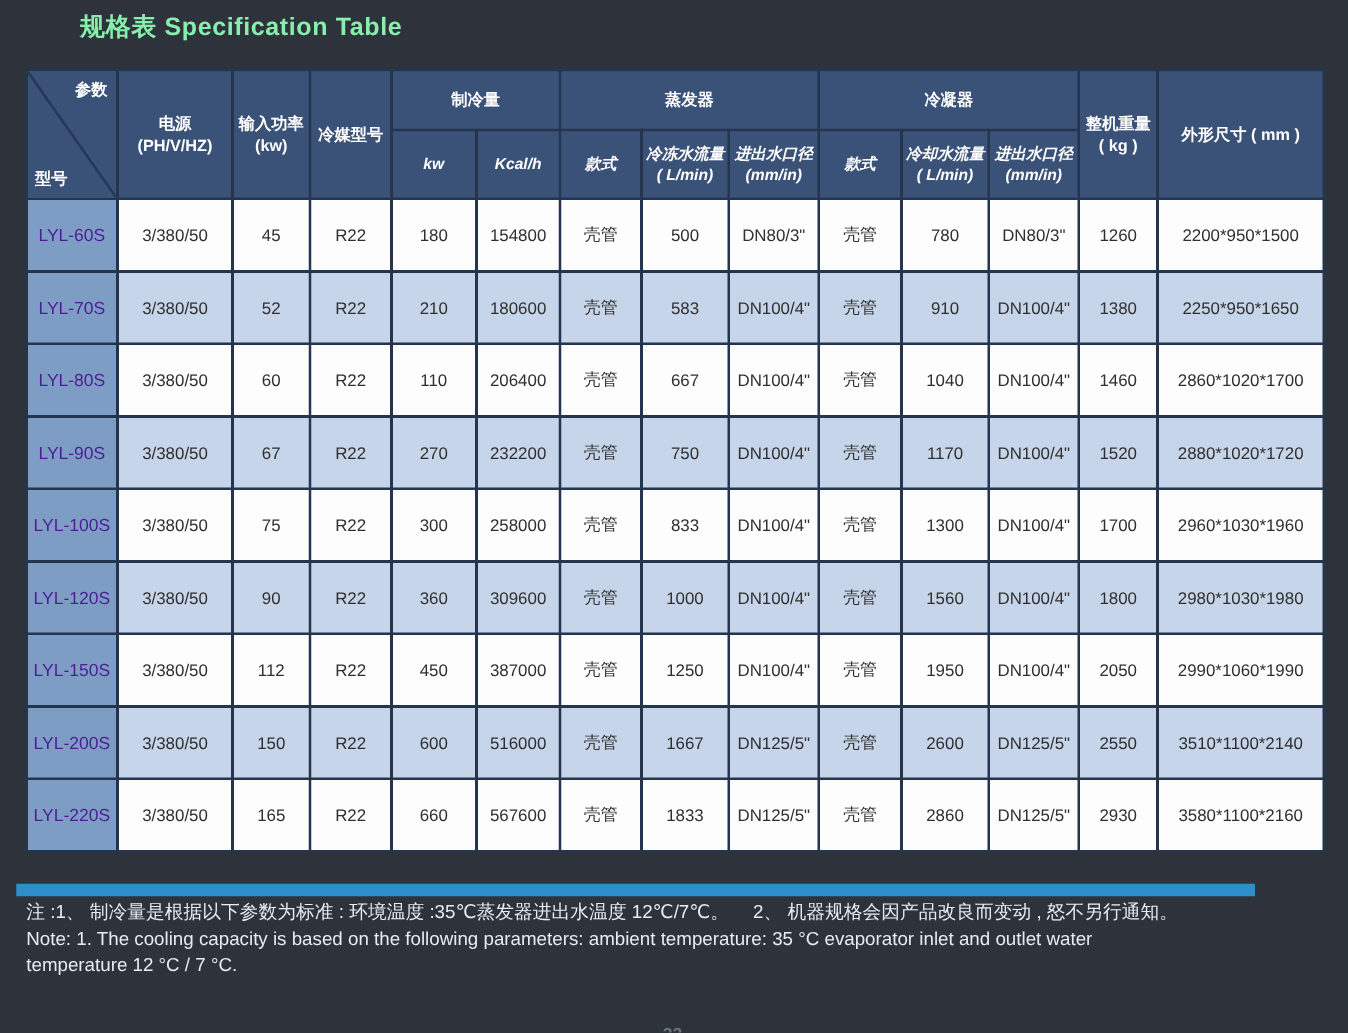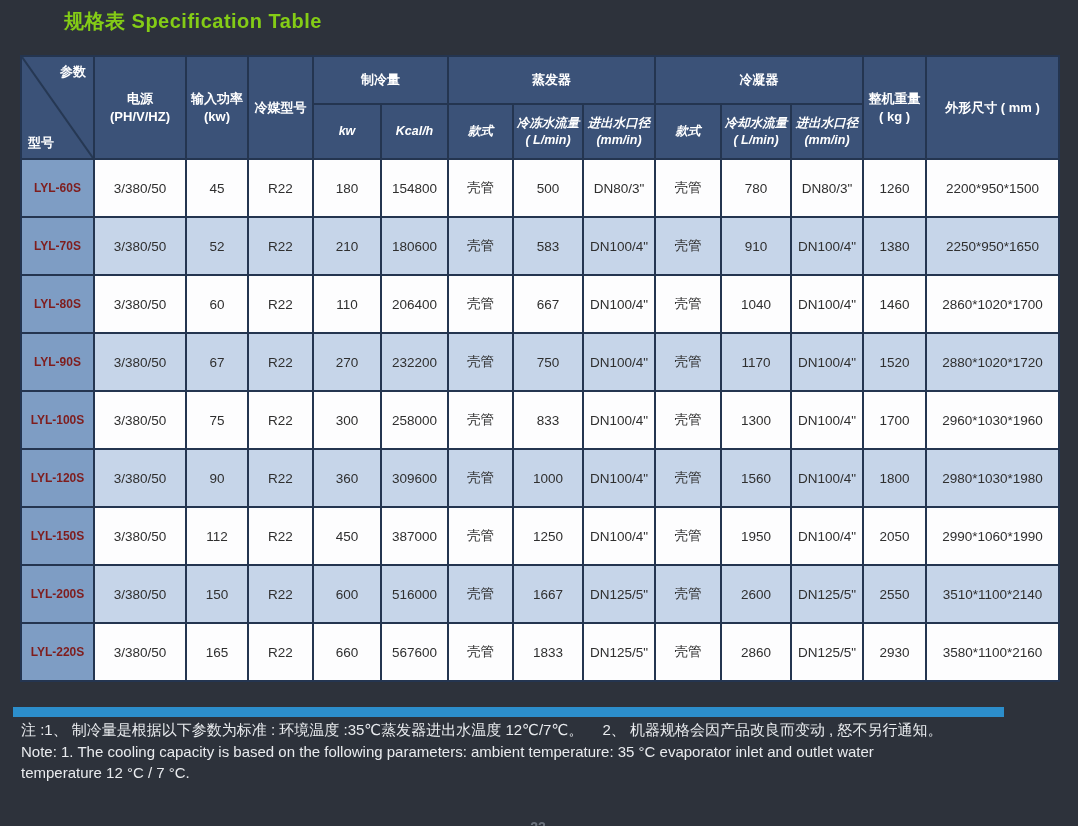--- a/index.html
+++ b/index.html
@@ -9,21 +9,21 @@
     background: #2d323b;
     font-family: "Liberation Sans", "DejaVu Sans", sans-serif;
     overflow: hidden;
   }
   .page-title {
     position: absolute;
     left: 64px;
     top: 8px;
     font-size: 20px;
     font-weight: bold;
-    color: #84cc16;
+    color: #86efac;
     letter-spacing: 0.5px;
   }
   table.spec-table {
     position: absolute;
     left: 20px;
     top: 55px;
     width: 1038px;
     border-collapse: collapse;
     table-layout: fixed;
     border: 2px solid #1a2740;
@@ -68,23 +68,23 @@
   }
   tbody tr { height: 58px; }
   tbody td {
     background: #fdfdfe;
     color: #2f2f2f;
     font-size: 13.5px;
     font-weight: normal;
   }
   tbody th {
     background: #7e9dc4;
-    color: #7f1d1d;
-    font-size: 12px;
-    font-weight: bold;
+    color: #4c1d95;
+    font-size: 14px;
+    font-weight: normal;
   }
   tbody tr.alt td { background: #c6d5e9; }
   .divider-bar {
     position: absolute;
     left: 13px;
     top: 707px;
     width: 991px;
     height: 10px;
     background: #2c8ecb;
   }

